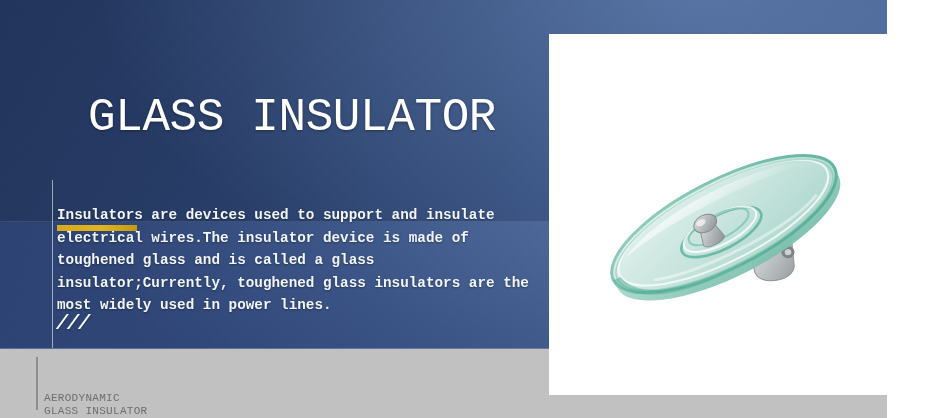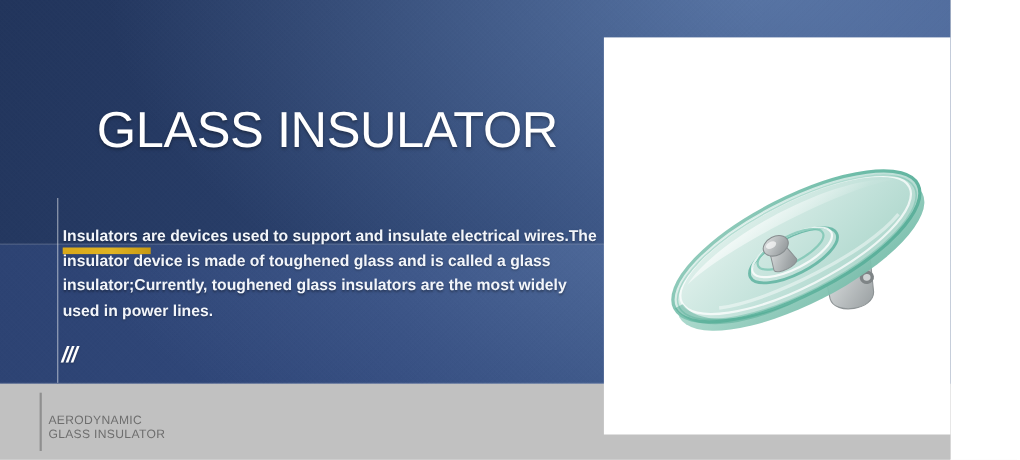--- a/index.html
+++ b/index.html
@@ -5,22 +5,23 @@
   html, body {
     margin: 0;
     padding: 0;
     background: #ffffff;
   }
   #slide {
     position: relative;
     width: 864px;
     height: 418px;
     overflow: hidden;
-    font-family: Liberation Sans, sans-serif;
+    font-family: Liberation Mono, monospace;
     background: #c0c0c0;
+    padding-left: 23px;
   }
 
   
   .band {
     position: absolute;
     left: 0;
     width: 927px;
   }
   #band-top {
     top: 0;
@@ -126,21 +127,21 @@
     position: absolute;
     left: 36px;
     top: 357px;
     width: 2px;
     height: 53px;
     background: #8f8f8f;
   }
   #footer-text {
     position: absolute;
     left: 44px;
-    top: 376px;
+    top: 392px;
     font-size: 11px;
     line-height: 12.5px;
     letter-spacing: 0.3px;
     color: #6e6e6e;
   }
   #footer-text div { white-space: nowrap; }
 
   
   #image-panel {
     position: absolute;

